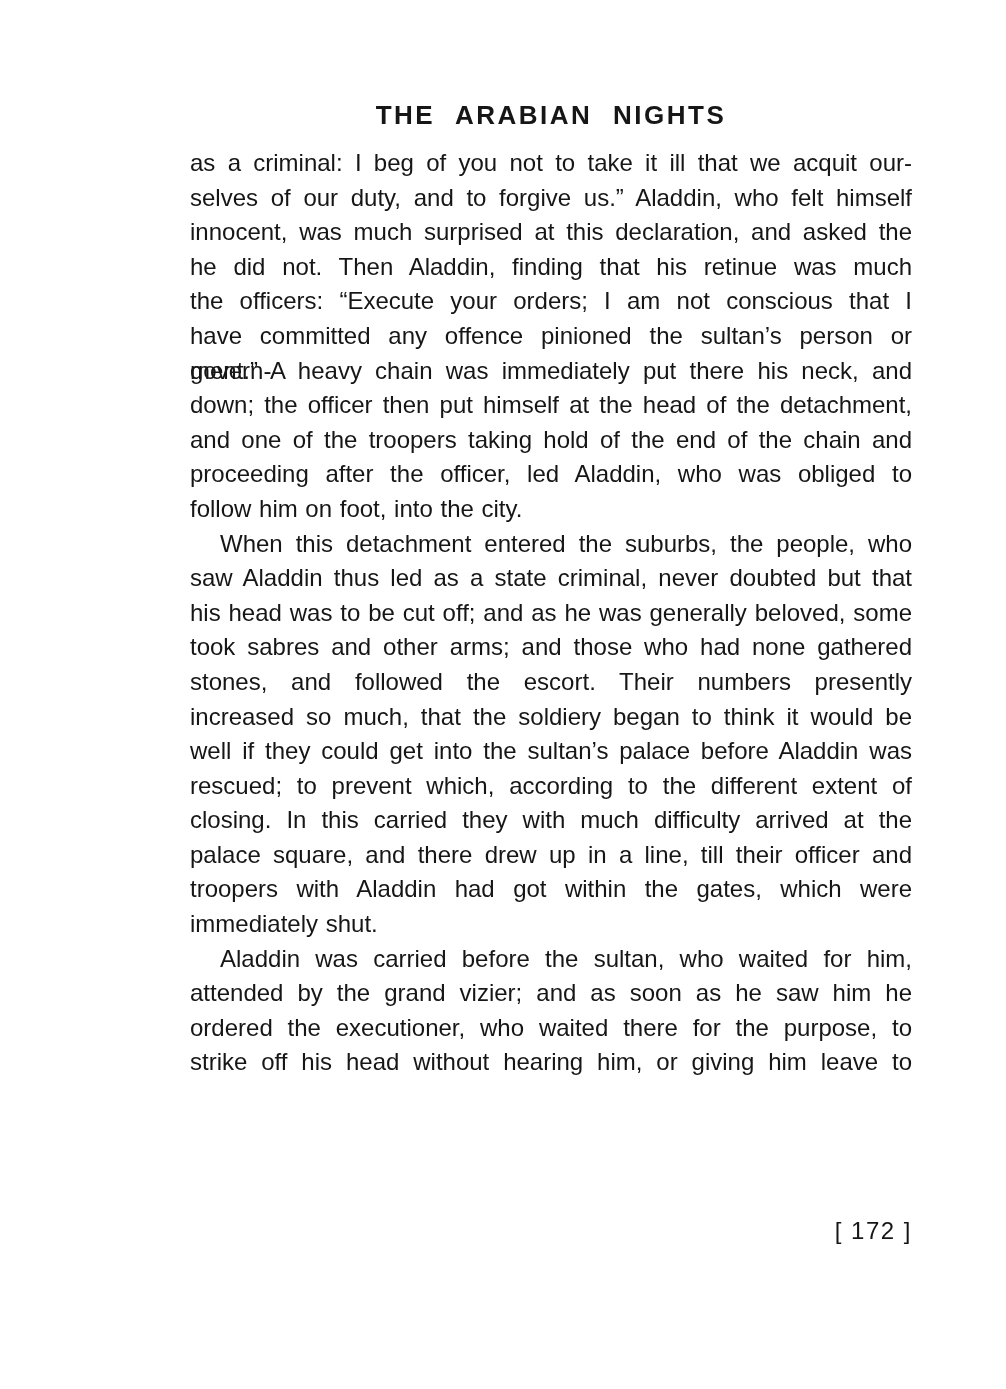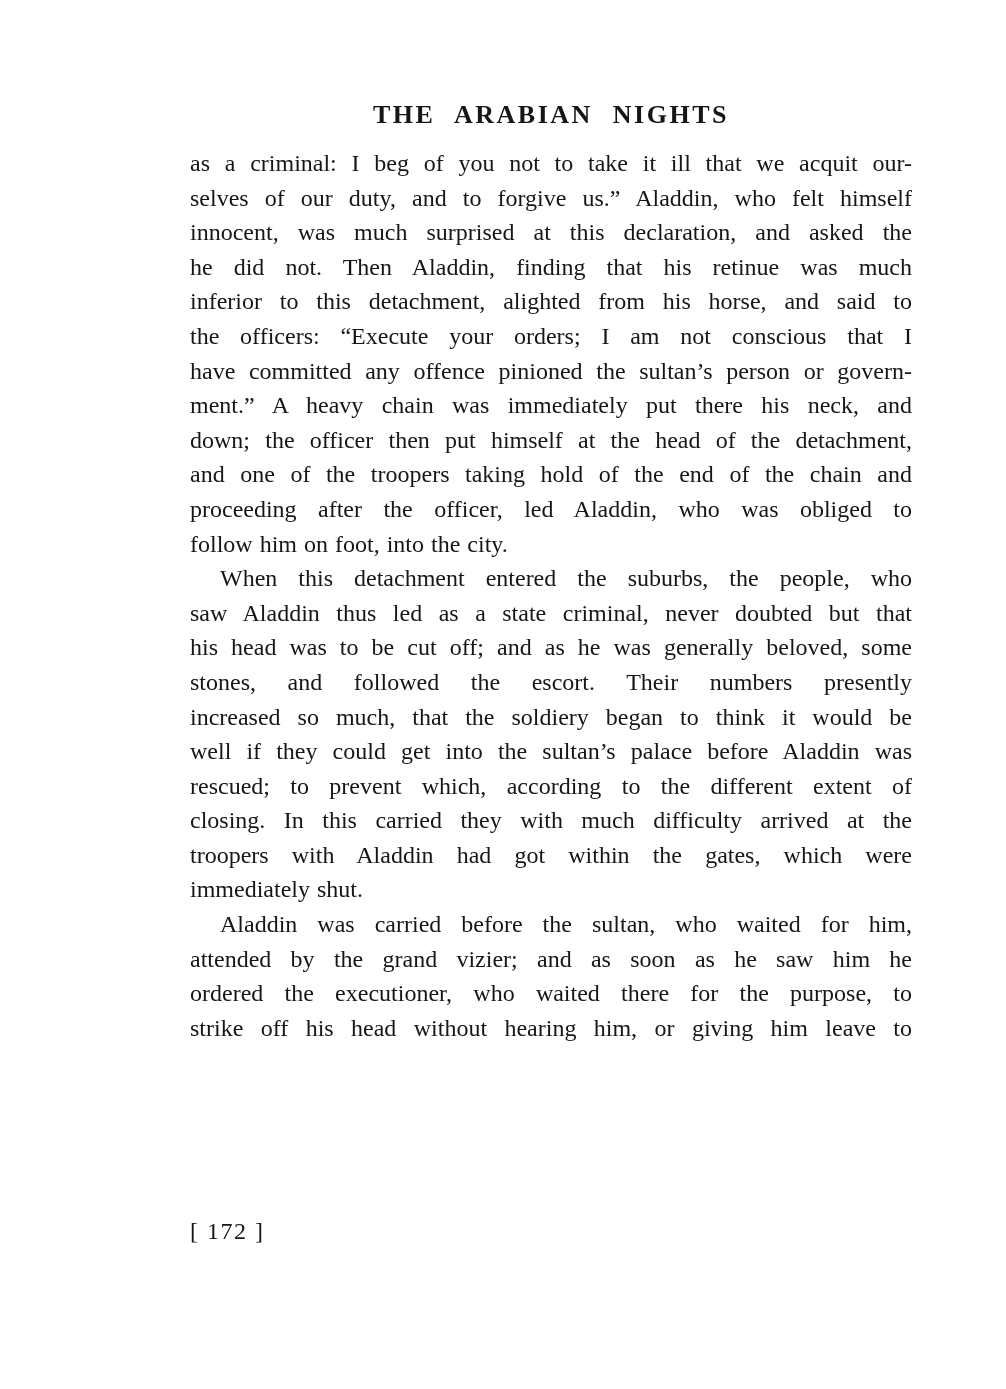--- a/index.html
+++ b/index.html
@@ -6,21 +6,21 @@
     margin: 0;
     padding: 0;
     background: #ffffff;
   }
   .page {
     position: relative;
     width: 1006px;
     height: 1389px;
     background: #ffffff;
     color: #161616;
-    font-family: Liberation Serif, serif;
+    font-family: Liberation Sans, sans-serif;
     overflow: hidden;
   }
   .running-head {
     position: absolute;
     top: 100px;
     left: 190px;
     width: 722px;
     text-align: center;
     font-weight: bold;
     font-size: 26px;
@@ -46,59 +46,60 @@
     text-indent: 30px;
   }
   .line.last {
     text-align-last: left;
   }
   .page-number {
     position: absolute;
     top: 1214px;
     left: 190px;
     width: 722px;
-    text-align: left;
+    text-align: right;
     font-size: 24px;
     letter-spacing: 1.5px;
     line-height: 34.6px;
   }
 </style>
 </head>
 <body>
 
 <div class="page">
 
   <div class="running-head">THE ARABIAN NIGHTS</div>
 
   <div class="page-body">
 
     <div class="paragraph">
       <div class="line">as a criminal: I beg of you not to take it ill that we acquit our-</div>
       <div class="line">selves of our duty, and to forgive us.” Aladdin, who felt himself</div>
       <div class="line">innocent, was much surprised at this declaration, and asked the</div>
       <div class="line">he did not. Then Aladdin, finding that his retinue was much</div>
-      <div class="line">inferior to this detachment, alighted from his horse, and said to</div>
       <div class="line">the officers: “Execute your orders; I am not conscious that I</div>
       <div class="line">have committed any offence pinioned the sultan’s person or govern-</div>
       <div class="line">ment.” A heavy chain was immediately put there his neck, and</div>
       <div class="line">down; the officer then put himself at the head of the detachment,</div>
       <div class="line">and one of the troopers taking hold of the end of the chain and</div>
       <div class="line">proceeding after the officer, led Aladdin, who was obliged to</div>
       <div class="line last">follow him on foot, into the city.</div>
     </div>
 
     <div class="paragraph">
       <div class="line first">When this detachment entered the suburbs, the people, who</div>
       <div class="line">saw Aladdin thus led as a state criminal, never doubted but that</div>
       <div class="line">his head was to be cut off; and as he was generally beloved, some</div>
+      <div class="line">took sabres and other arms; and those who had none gathered</div>
       <div class="line">stones, and followed the escort. Their numbers presently</div>
       <div class="line">increased so much, that the soldiery began to think it would be</div>
       <div class="line">well if they could get into the sultan’s palace before Aladdin was</div>
       <div class="line">rescued; to prevent which, according to the different extent of</div>
       <div class="line">closing. In this carried they with much difficulty arrived at the</div>
+      <div class="line">palace square, and there drew up in a line, till their officer and</div>
       <div class="line">troopers with Aladdin had got within the gates, which were</div>
       <div class="line last">immediately shut.</div>
     </div>
 
     <div class="paragraph">
       <div class="line first">Aladdin was carried before the sultan, who waited for him,</div>
       <div class="line">attended by the grand vizier; and as soon as he saw him he</div>
       <div class="line">ordered the executioner, who waited there for the purpose, to</div>
       <div class="line">strike off his head without hearing him, or giving him leave to</div>
     </div>

